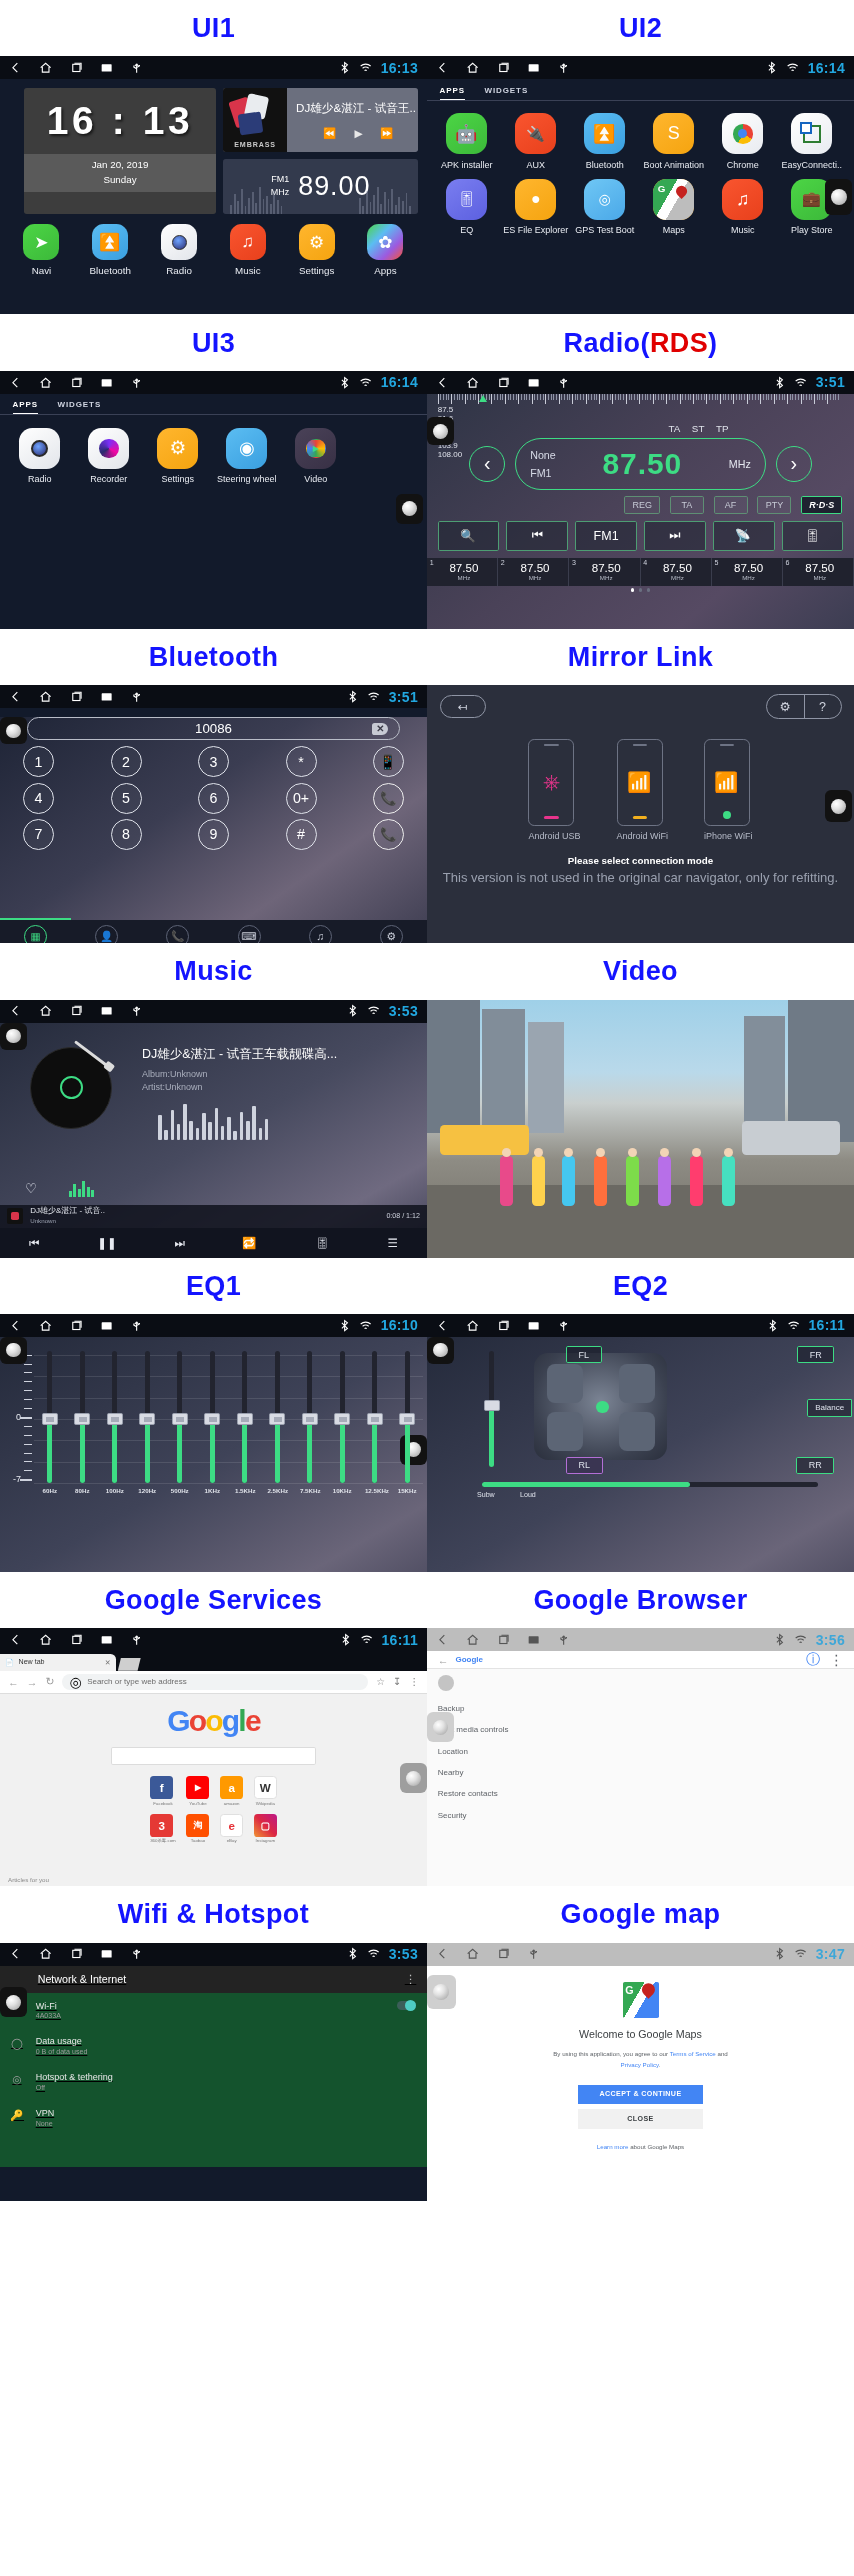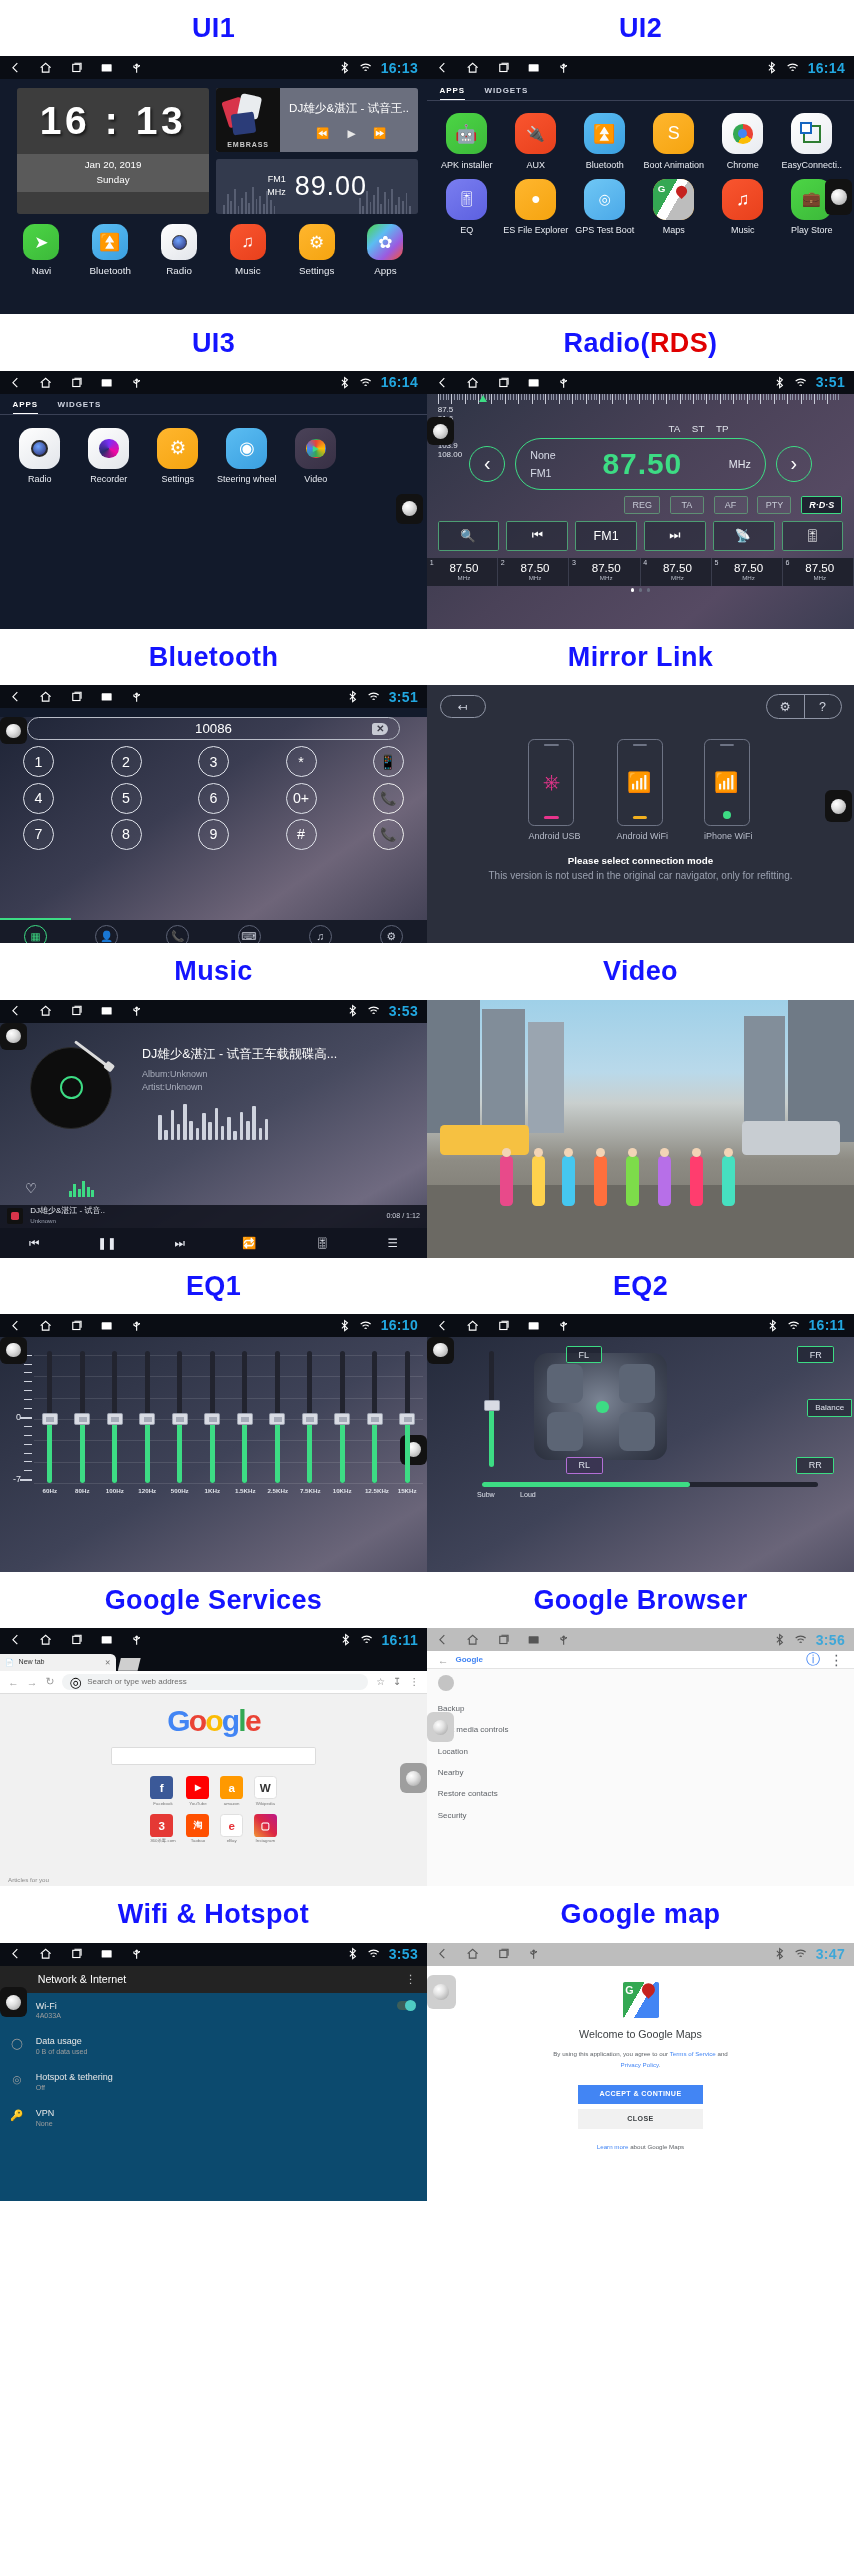--- a/index.html
+++ b/index.html
@@ -37,21 +37,21 @@
     position:absolute; background:#121212; border-radius:6.2px;
     display:flex; align-items:center; justify-content:center;
   }
   .knob i {
     display:block; border-radius:50%;
     background:radial-gradient(circle at 35% 32%, #fff 0%, #e2e2e2 38%, #9a9a9a 100%);
   }
 
   
   .ui1 { background:#121a2b; height:235px; position:relative; }
-  .ui1-top { display:flex; padding:9px 9px 0 17px; gap:7.1px; }
+  .ui1-top { display:flex; padding:9px 9px 0 24px; gap:7.1px; }
   .clockcard { width:192px; background:#3d3d3d; border-radius:2.7px; padding:12.5px 0 0 0; }
   .clocktime { text-align:center; color:#fff; font-size:39px; font-weight:bold; letter-spacing:3.6px;
                text-shadow:1.8px 1.8px 2.7px rgba(0,0,0,.6); line-height:1; padding-bottom:14.2px;}
   .datebar { background:#5a5a5a; text-align:center; padding:4.4px 0 5.3px 0; }
   .datebar div { color:#fff; font-size:9.8px; line-height:1.45; }
   .ui1-right { flex:1; display:flex; flex-direction:column; gap:6.2px; }
   .musiccard { background:#6b6f7e; border-radius:2.7px; display:flex; height:64px; overflow:hidden; }
   .albumart { width:64px; height:64px; background:#111; position:relative; overflow:hidden; flex:none; }
   .albumart .b1{position:absolute;left:9px;top:10.7px;width:19.6px;height:27px;background:#d8344a;transform:rotate(-18deg);border-radius:2.7px;}
   .albumart .b2{position:absolute;left:23px;top:7.1px;width:21.4px;height:23px;background:#e9ecef;transform:rotate(12deg);border-radius:3.6px;}
@@ -159,21 +159,21 @@
   .phone { text-align:center; }
   .phone .body { width:46px; height:87px; border:0.9px solid #6d7policy; border:0.9px solid #6d7384; border-radius:6.2px;
                  position:relative; display:flex; align-items:center; justify-content:center; }
   .phone .spk { position:absolute; top:4.4px; left:50%; transform:translateX(-50%);
                 width:14.2px; height:1.8px; background:#6d7384; border-radius:0.9px; }
   .phone .hm { position:absolute; bottom:6.2px; left:50%; transform:translateX(-50%);
                width:14.2px; height:2.7px; border-radius:1.8px; }
   .phone .lb { color:#b6bbc8; font-size:9px; margin-top:5.3px; }
   .ml-msg { text-align:center; padding-top:14.2px; }
   .ml-msg .m1 { color:#fff; font-size:9.8px; font-weight:bold; }
-  .ml-msg .m2 { color:#9aa0af; font-size:10px; margin-top:3.6px; }
+  .ml-msg .m2 { color:#9aa0af; font-size:13px; margin-top:3.6px; }
 
   
   .mp-screen { background:linear-gradient(150deg,#252b3c 0%,#474a5f 50%,#6f6a80 80%,#3b3c51 100%); height:235px; position:relative; }
   .mp-main { display:flex; padding:12.5px 0 0 0; }
   .turntable { width:142px; display:flex; align-items:center; justify-content:center; position:relative; }
   .disc { width:82px; height:82px; border-radius:50%; background:#0d0d0d;
           border:1.8px solid #2a2a2a; display:flex; align-items:center; justify-content:center; }
   .disc i { width:23px; height:23px; border-radius:50%; border:2.7px solid #3ddc84; }
   .tonearm { position:absolute; top:5.3px; left:75px; width:43px; height:2.7px;
              background:#dcdcdc; transform:rotate(37deg); transform-origin:left center; border-radius:1.8px; }
@@ -282,21 +282,21 @@
   .gs-screen { background:#fafafa; height:235px; position:relative; }
   .gs-sub { height:18px; background:#fff; display:flex; align-items:center; gap:7.1px;
             padding:0 10.7px; border-bottom:0.9px solid #e3e3e3; }
   .gs-sub .lg { font-size:8px; color:#4285F4; font-weight:bold; }
   .gs-sub .rt { margin-left:auto; display:flex; gap:9px; align-items:center; }
   .gs-list { padding:7.1px 10.7px 0 10.7px; }
   .gs-it { padding:6.2px 0; color:#5f6368; font-size:8px; border-bottom:0; }
   .gs-av { width:16px; height:16px; border-radius:50%; background:#c4c4c4; margin:5.3px 0 0 10.7px; }
 
   
-  .ns-screen { background:#0c4a6e; height:235px; position:relative; }
+  .ns-screen { background:#14532d; height:201px; position:relative;text-decoration:underline; }
   .ns-head { height:27px; background:#232323; display:flex; align-items:center; padding:0 10.7px; }
   .ns-head .t { color:#fff; font-size:10.7px; margin-left:27px; }
   .ns-head .d { margin-left:auto; color:#bdbdbd; font-size:11.6px; }
   .ns-row { display:flex; align-items:flex-start; padding:8px 10.7px; gap:12.5px; }
   .ns-ic { width:12.5px; color:#9e9e9e; font-size:10.7px; text-align:center; padding-top:0.9px; }
   .ns-tx .t1 { color:#e8e8e8; font-size:9px; }
   .ns-tx .t2 { color:#9e9e9e; font-size:7.1px; margin-top:1.8px; }
   .ns-sw { margin-left:auto; width:19.6px; height:9.8px; border-radius:5.3px; background:#3c5e59; position:relative; }
   .ns-sw i { position:absolute; right:0; top:-0.9px; width:11.6px; height:11.6px; border-radius:50%; background:#4ecdc4; }
 

